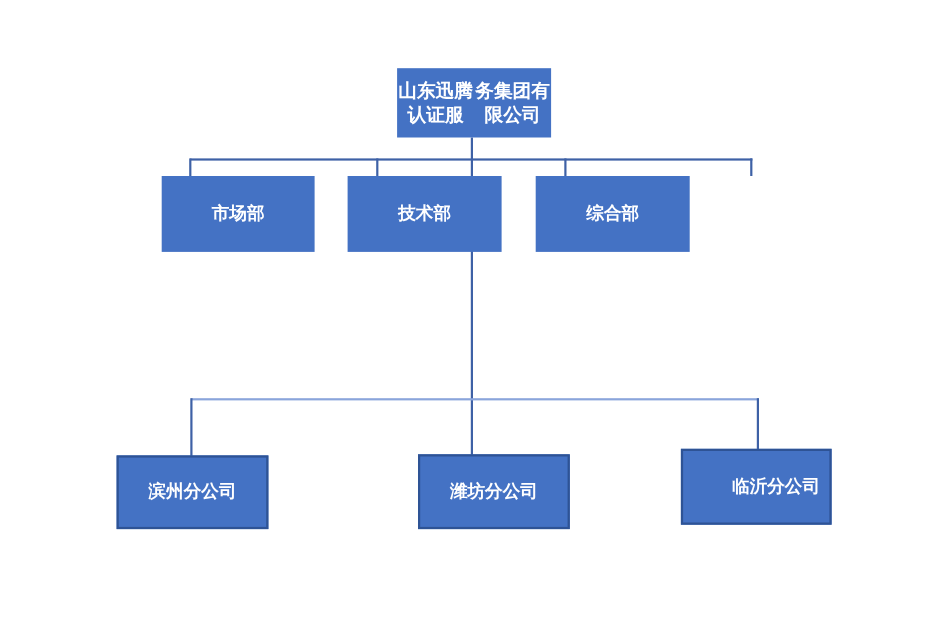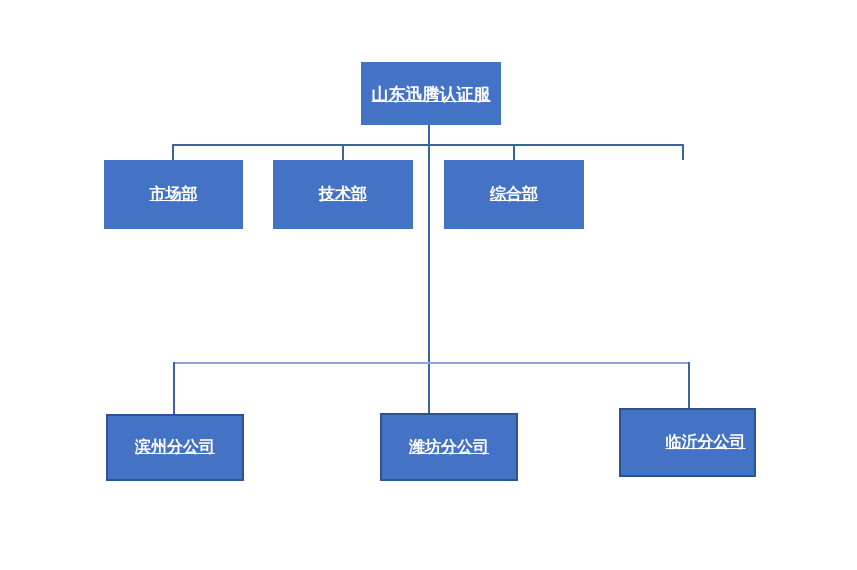--- a/index.html
+++ b/index.html
@@ -26,29 +26,29 @@
     position: absolute;
     background: var(--node-fill);
     color: var(--text);
     display: flex;
     flex-direction: row;
     align-items: center;
     justify-content: center;
     text-align: center;
     font-weight: bold;
     cursor: default;
-    text-decoration: underline;
   }
   .node.root {
     left: 361px; top: 62px; width: 140px; height: 63px;
     font-size: 17px; line-height: 22px;
   }
   .node.dept {
     top: 160px; width: 140px; height: 69px;
     font-size: 16px;
+    margin-left: 43px;
   }
   .node.dept.d0 { left: 104px; width: 139px; }
   .node.dept.d1 { left: 273px; }
   .node.dept.d2 { left: 444px; }
   .node.dept.d3 { left: 613px; width: 141px; }
   .node.branch {
     width: 138px; height: 68px;
     font-size: 16px;
     border: 2px solid var(--branch-border);
     text-align: right;
@@ -76,20 +76,21 @@
   <div class="line v" style="left:342px; top:144px; height:16px;"></div>
   <div class="line v" style="left:513px; top:144px; height:16px;"></div>
   <div class="line v" style="left:682px; top:144px; height:16px;"></div>
 
   <div class="line h light" style="left:174px; top:362px; width:516px;"></div>
   <div class="line v" style="left:173px; top:362px; height:53px;"></div>
   <div class="line v" style="left:688px; top:362px; height:47px;"></div>
 
   <div class="node root">
     <div>山东迅腾认证服</div>
+    <div>务集团有限公司</div>
   </div>
 
   <div class="node dept d0">
     <span>市场部</span>
   </div>
   <div class="node dept d1">
     <span>技术部</span>
   </div>
   <div class="node dept d2">
     <span>综合部</span>

